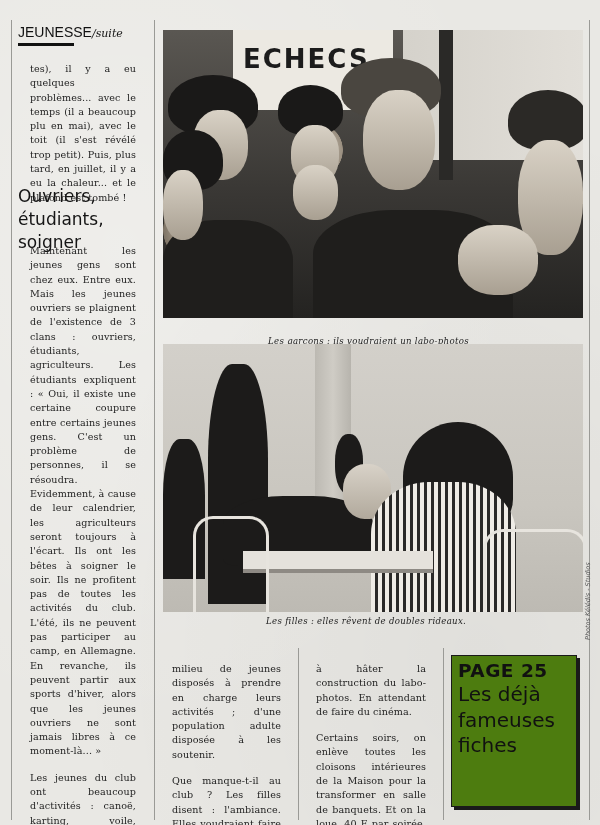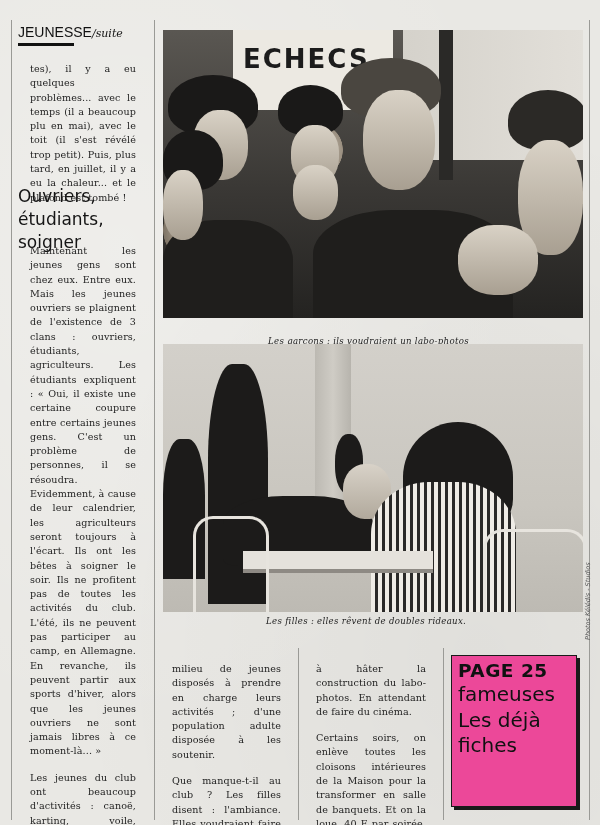--- a/index.html
+++ b/index.html
@@ -67,21 +67,21 @@
   .caption {
     position: absolute; font-style: italic; font-size: 8.6px; color: #222; letter-spacing: 0.3px;
   }
   .credit {
     position: absolute; left: 584px; top: 640px;
     transform: rotate(-90deg); transform-origin: left top;
     font-family: "DejaVu Sans", sans-serif; font-style: italic; font-size: 6.5px; color: #555; white-space: nowrap;
   }
   .promo-box {
     position: absolute; left: 451px; top: 655px; width: 126px; height: 152px;
-    background: #ec4899; border: 1.5px solid #1a1a1a;
+    background: #4d7c0f; border: 1.5px solid #1a1a1a;
     box-shadow: 3px 3px 0 #1a1a1a;
     padding: 4px 6px; box-sizing: border-box;
   }
   .promo-title {
     font-family: "DejaVu Sans", sans-serif; font-weight: bold;
     font-size: 18.5px; line-height: 22px; letter-spacing: 0.5px; color: #111; white-space: nowrap;
   }
   .promo-body {
     font-family: "DejaVu Sans", sans-serif; font-size: 20px; line-height: 25.5px; color: #111;
   }
@@ -164,17 +164,17 @@
 
 <div class="col" style="left:304px; top:650px; width:134px;">
   <p>à hâter la construction du labo-photos. En attendant de faire du cinéma.</p>
   <p><span>Certains soirs, on enlève toutes les cloisons intérieures de la Maison pour la transformer en salle de banquets. Et on la loue. 40 F par soirée. C'est peu, mais c'est immédiatement réinvesti dans l'amélioration du club.</span></p>
 
 </div>
 
 <div class="promo-box">
   <div class="promo-title">PAGE 25</div>
   <div class="promo-body">
+    <div>Les déjà</div>
     <div>fameuses</div>
-    <div>Les déjà</div>
     <div>fiches</div>
   </div>
 </div>
 
 </body></html>

